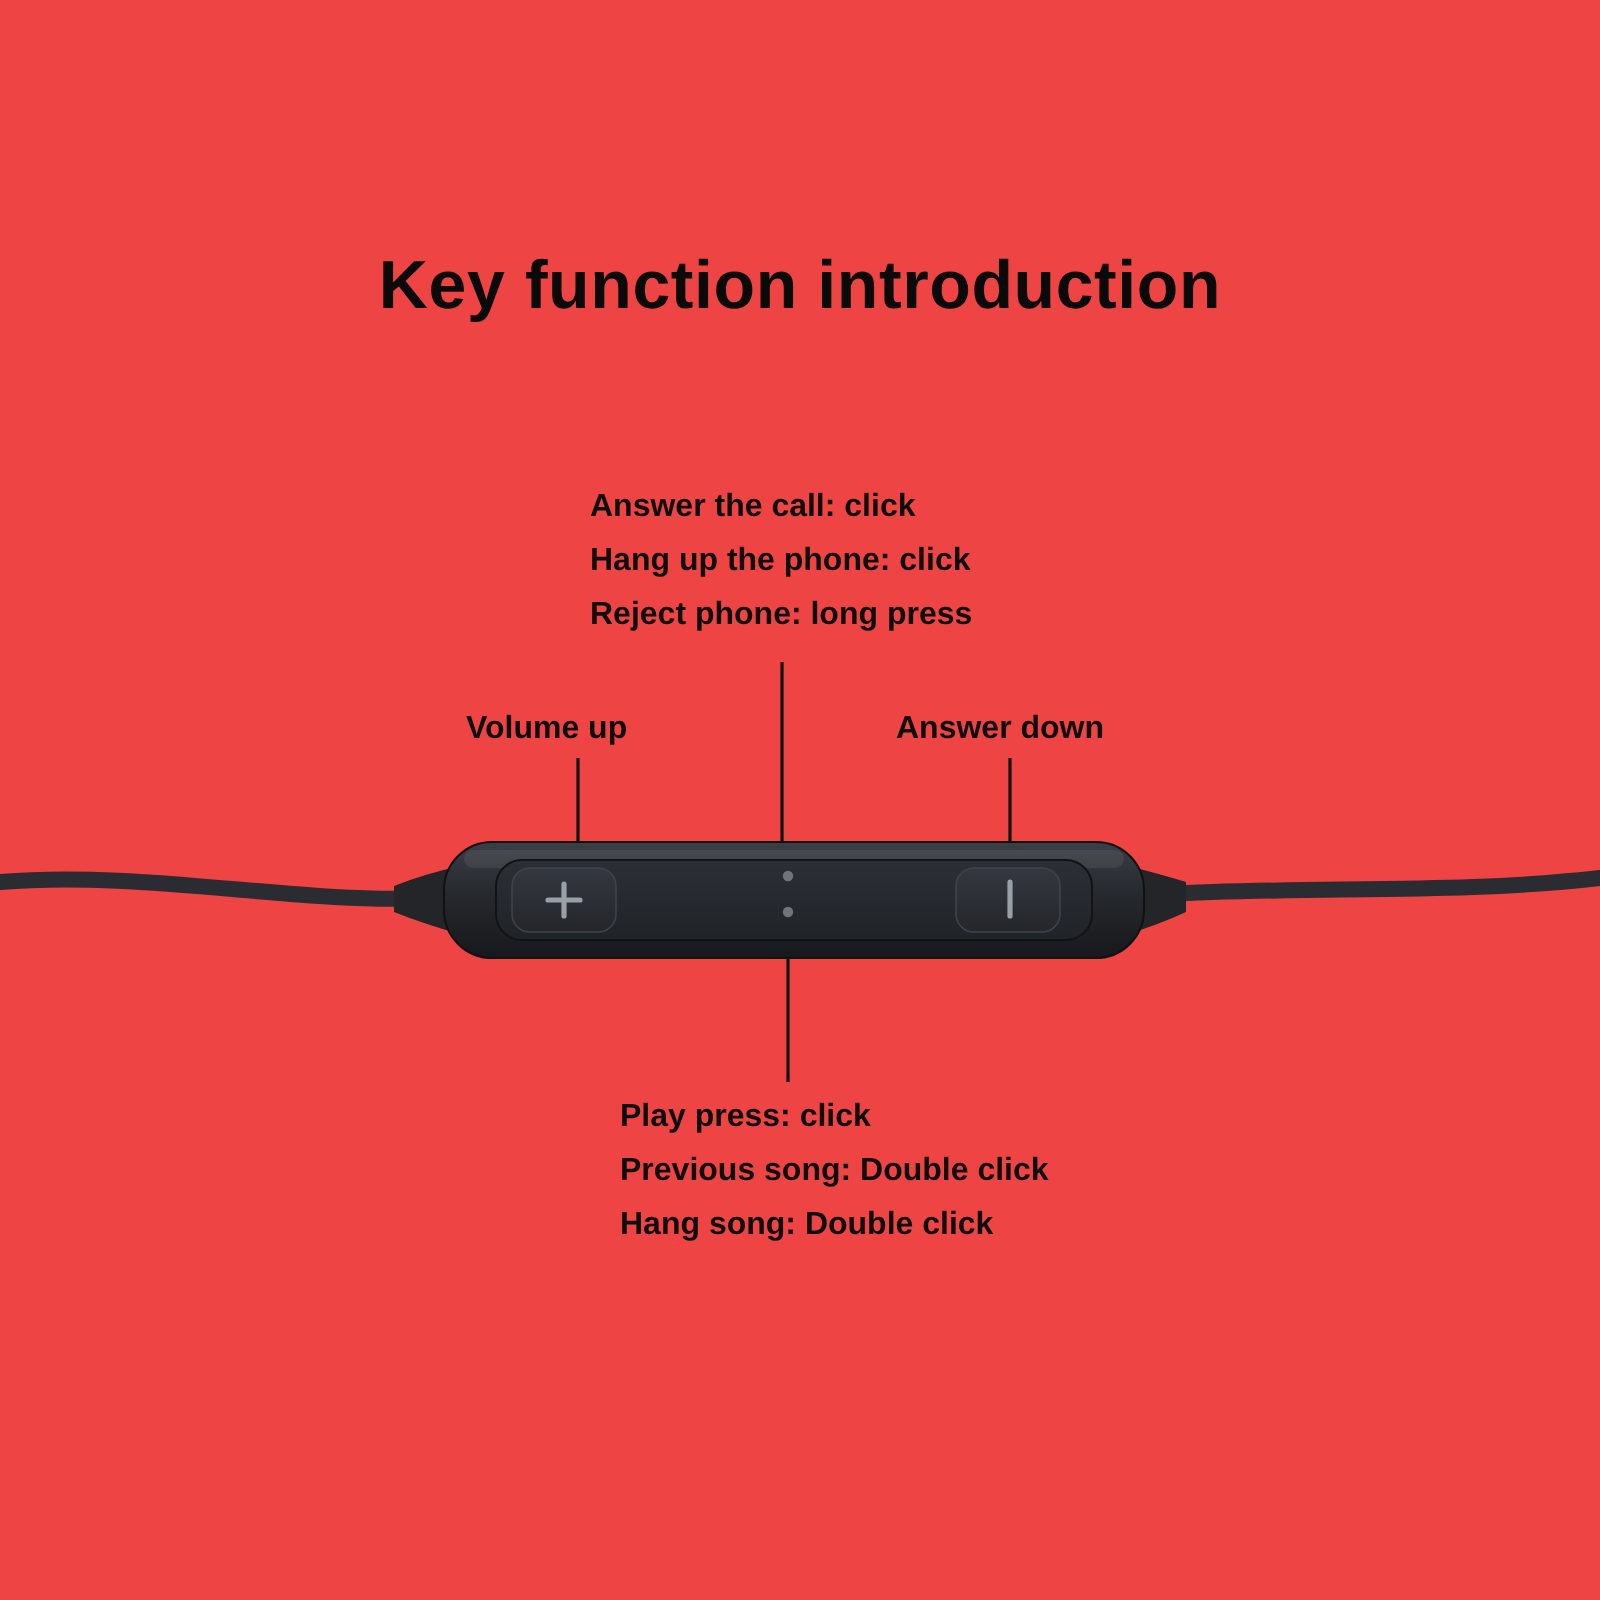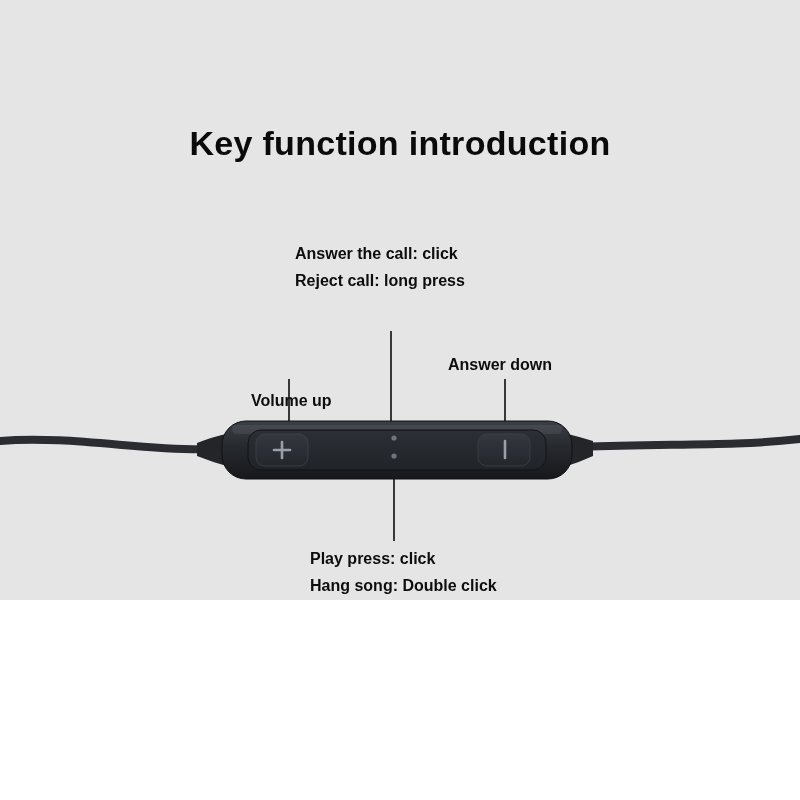--- a/index.html
+++ b/index.html
@@ -3,22 +3,22 @@
 <meta charset="utf-8">
 <style>
   html, body {
     margin: 0;
     padding: 0;
     background: #ffffff;
   }
   .page {
     position: relative;
     width: 800px;
-    height: 600px;
-    background: #e5e5e5;
+    height: 800px;
+    background: #ef4444;
     overflow: hidden;
     font-family: "Liberation Sans", sans-serif;
     color: #0c0c0c;
   }
   .title {
     position: absolute;
     top: 124px;
     left: 0;
     width: 800px;
     margin: 0;
@@ -30,46 +30,48 @@
   }
   .caption {
     position: absolute;
     font-size: 16px;
     font-weight: 700;
     line-height: 27px;
     white-space: nowrap;
     color: #0d0d0d;
   }
   .caption-call { left: 295px; top: 240px; }
-  .caption-volume-up { left: 251px; top: 351px; margin-top: 36px; }
+  .caption-volume-up { left: 233px; top: 351px; }
   .caption-volume-down { left: 448px; top: 351px; }
   .caption-playback { left: 310px; top: 545px; }
   .svg-scene {
     position: absolute;
     left: 0;
     top: 0;
   }
 </style>
 </head>
 <body>
 
 <div class="page">
 
   <h1 class="title">Key function introduction</h1>
 
   <div class="caption caption-call">
     <div>Answer the call: click</div>
-    <div>Reject call: long press</div>
+    <div>Hang up the phone: click</div>
+    <div>Reject phone: long press</div>
   </div>
 
   <div class="caption caption-volume-up">Volume up</div>
   <div class="caption caption-volume-down">Answer down</div>
 
   <div class="caption caption-playback">
     <div>Play press: click</div>
+    <div>Previous song: Double click</div>
     <div>Hang song: Double click</div>
   </div>
 
   <svg class="svg-scene" width="800" height="800" viewBox="0 0 800 800">
     <defs>
       <linearGradient id="bodyGrad" x1="0" y1="0" x2="0" y2="1">
         <stop offset="0" stop-color="#3b3f46"></stop>
         <stop offset="0.45" stop-color="#26292e"></stop>
         <stop offset="1" stop-color="#17181b"></stop>
       </linearGradient>

